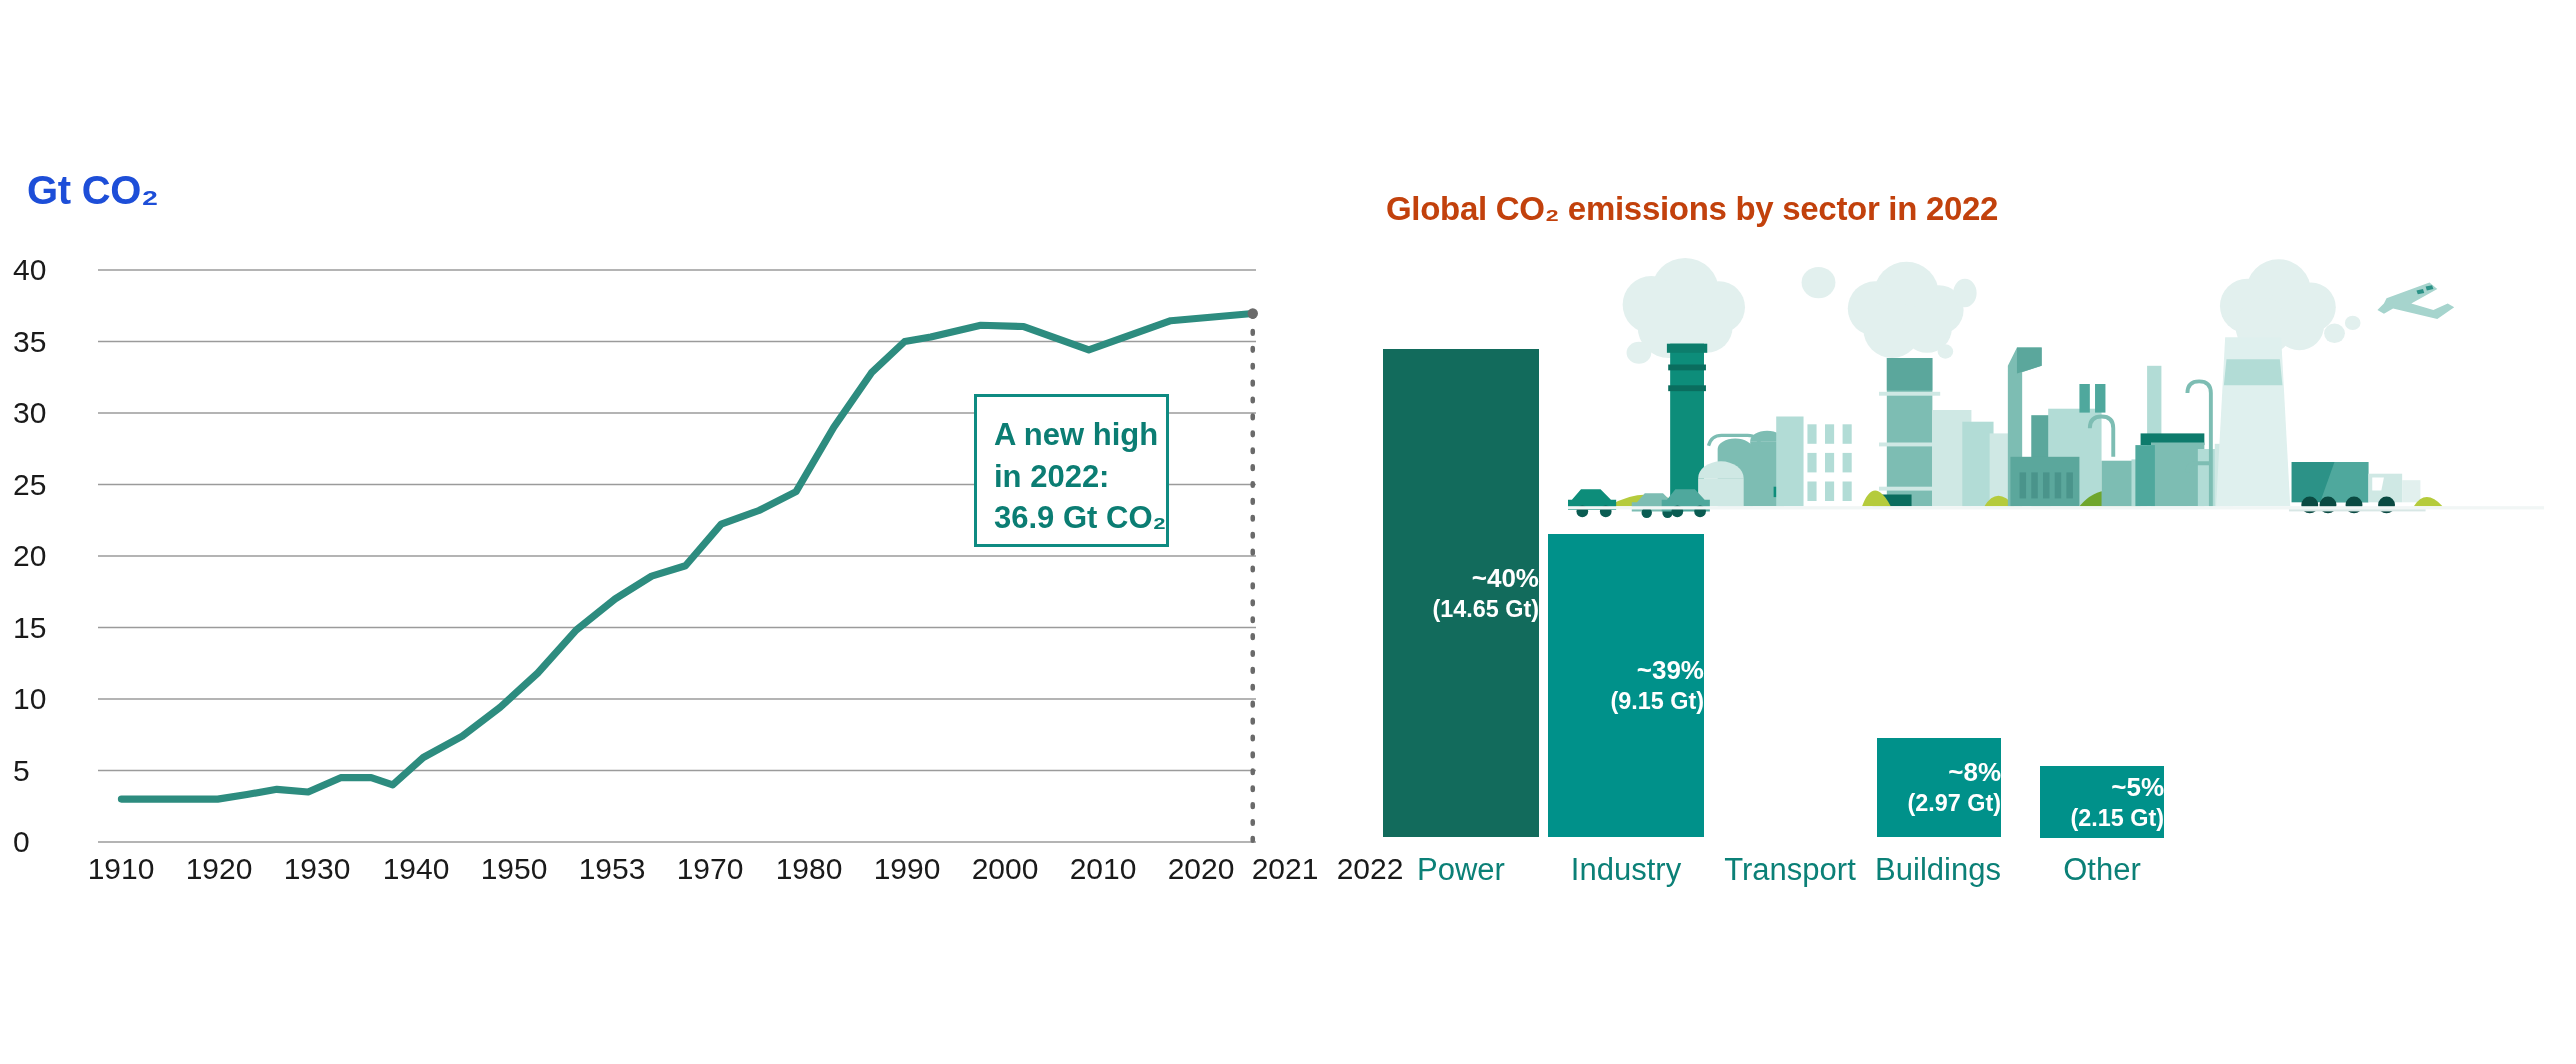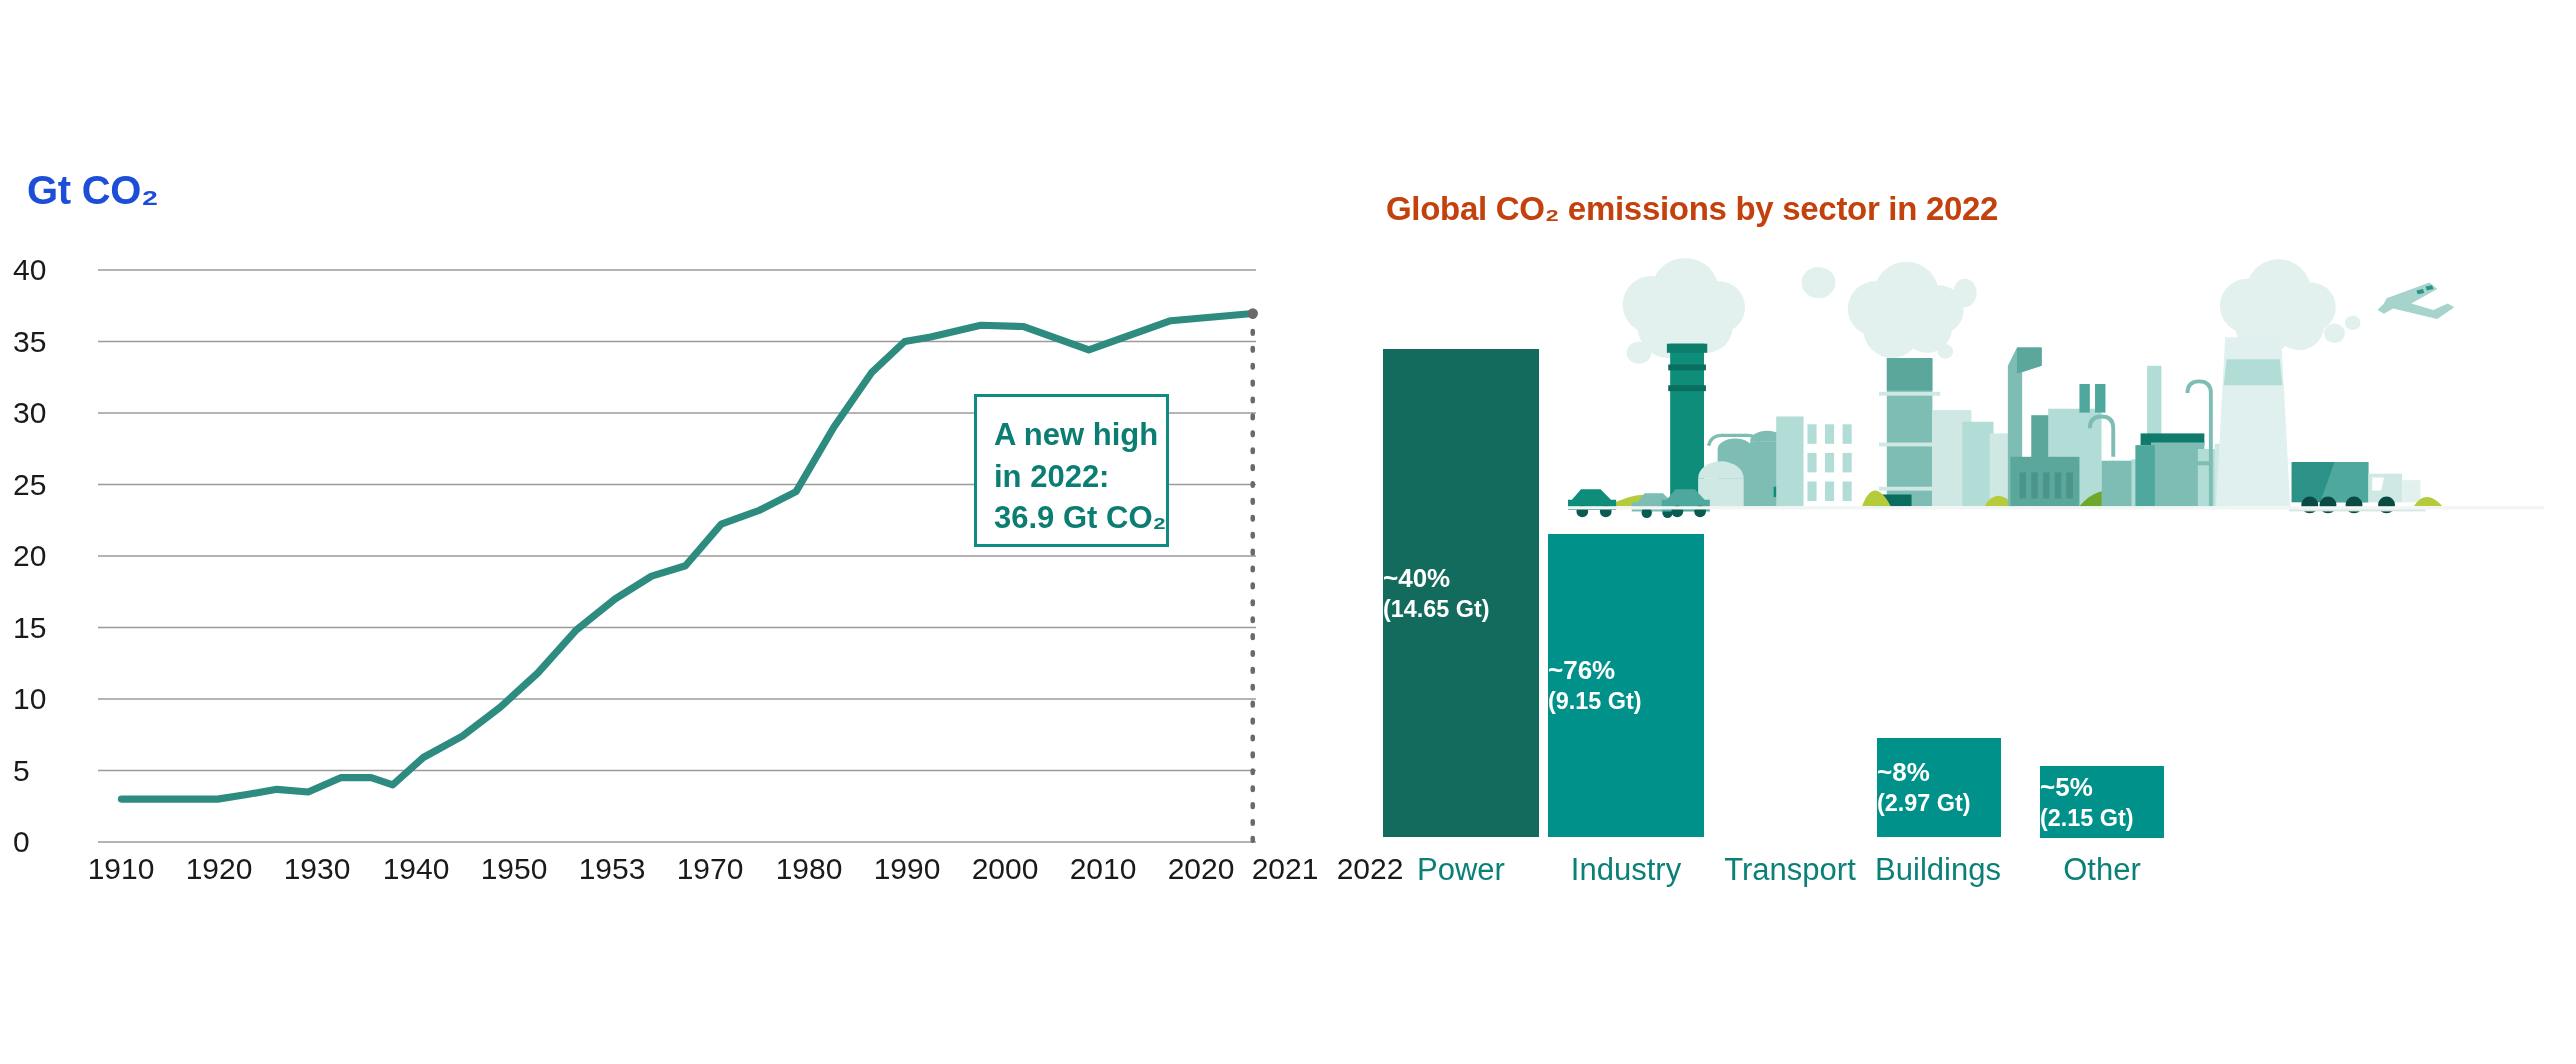--- a/index.html
+++ b/index.html
@@ -60,21 +60,21 @@
   #illustration{
     position:absolute;left:267px;top:254px;
     width:976px;height:286px;
   }
   #illustration svg{display:block;width:100%;height:100%;}
   .bar{
     position:absolute;
     box-sizing:border-box;
     color:#ffffff;
     display:flex;flex-direction:column;
-    align-items:flex-start;justify-content:center;
+    align-items:flex-end;justify-content:center;
     line-height:1.22;
     text-align:center;
   }
   .bar .pct{font-size:26px;font-weight:bold;}
   .bar .abs{font-size:23.4px;font-weight:bold;}
   .barlabel{
     position:absolute;top:852px;
     font-size:31px;color:#0b8077;
     text-align:center;
     transform:translateX(-50%);
@@ -300,21 +300,21 @@
       <rect x="0" y="388" width="1500" height="5" fill="#f1f6f5"></rect>
     </svg>
   </div>
 
   <div class="bar" style="left:82px;top:349px;width:156px;height:488px;background:#126b5c">
     <span class="pct">~40%</span>
     <span class="abs">(14.65 Gt)</span>
   </div>
 
   <div class="bar" style="left:247px;top:534px;width:156px;height:303px;background:#00918a">
-    <span class="pct">~76%</span>
+    <span class="pct">~39%</span>
     <span class="abs">(9.15 Gt)</span>
   </div>
 
 
   <div class="bar" style="left:576px;top:738px;width:124px;height:99px;background:#00918a">
     <span class="pct">~8%</span>
     <span class="abs">(2.97 Gt)</span>
   </div>
 
   <div class="bar" style="left:739px;top:766px;width:124px;height:72px;background:#00918a">

